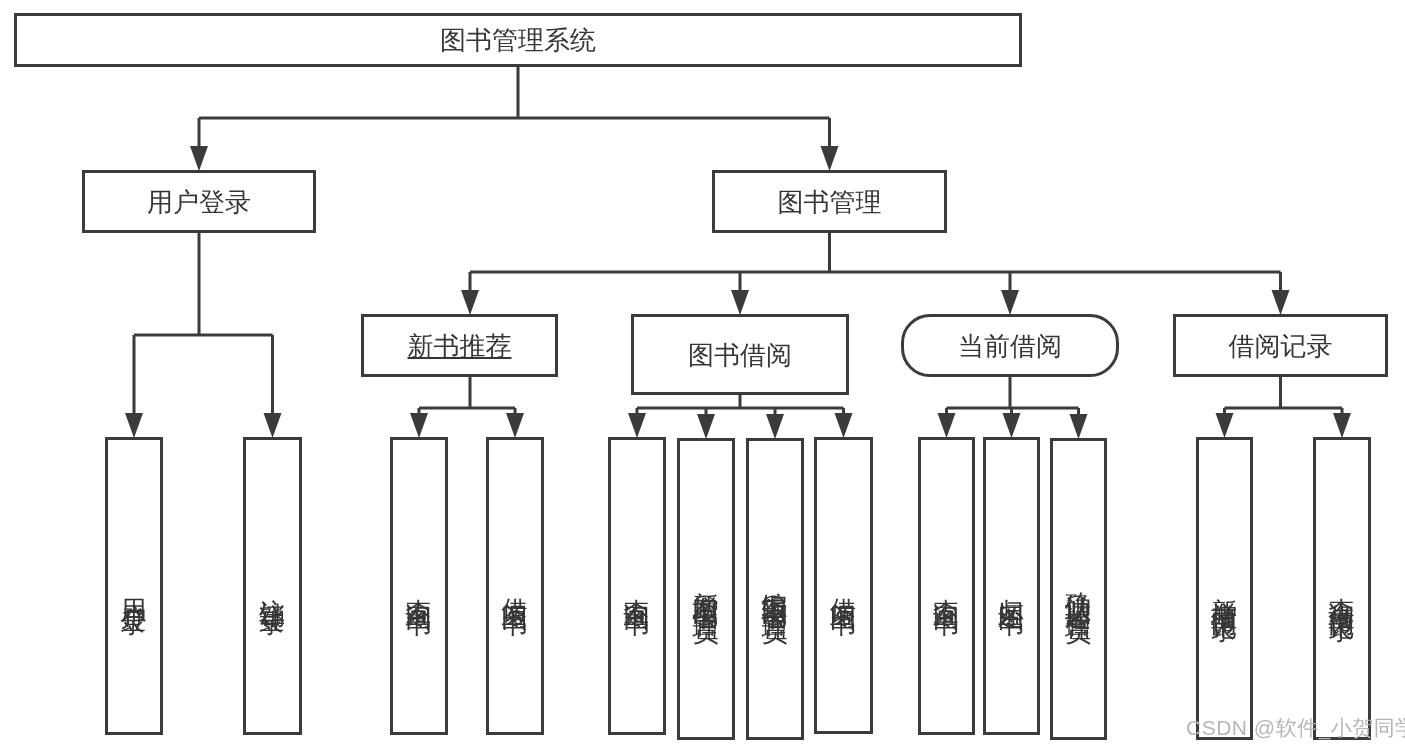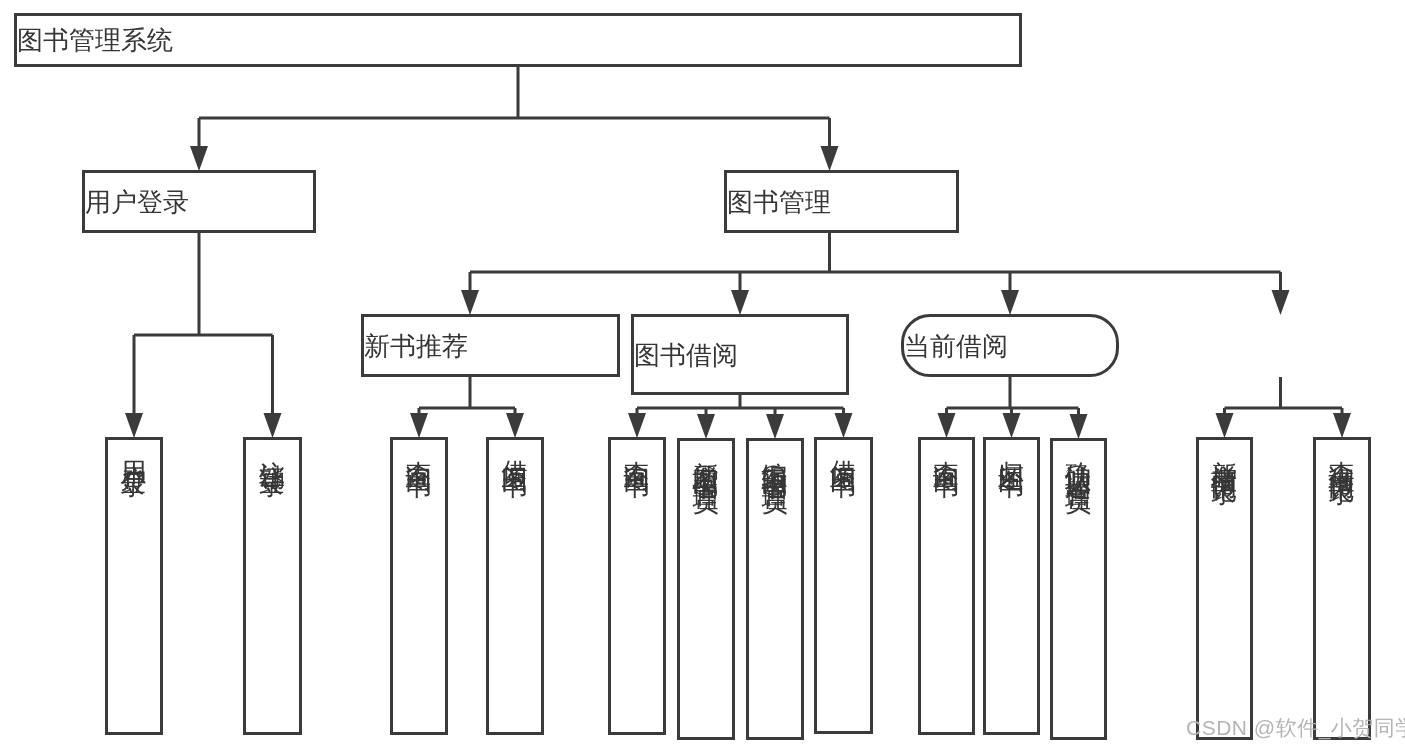--- a/index.html
+++ b/index.html
@@ -9,21 +9,21 @@
     background:var(--bg,#ffffff);
     font-family:"Liberation Sans","DejaVu Sans",sans-serif;
     overflow:hidden;
   }
   svg.connectors{position:absolute;left:0;top:0;}
   .node{
     position:absolute;
     background:var(--bg,#ffffff);
     border:3px solid var(--line,#3b3b3b);
     box-sizing:border-box;
-    display:flex;align-items:center;justify-content:flex-start;
+    display:flex;align-items:center;justify-content:center;
     color:var(--text,#363636);
     font-size:26px;line-height:1;
     white-space:nowrap;
   }
   .node.v{
     writing-mode:vertical-rl;
     text-orientation:mixed;
     letter-spacing:4px;
   }
   .watermark{
@@ -61,31 +61,34 @@
       <polygon points="1215.5,413 1233.5,413 1224.5,438" fill="#3b3b3b"></polygon>
       <polygon points="1333,413 1351,413 1342,438" fill="#3b3b3b"></polygon>
     </svg>
   <div class="watermark" style="left: 1186px; top: 714px;">CSDN @软件_小贺同学</div>
 <div class="node" style="left: 14px; top: 13px; width: 1008px; height: 54px;">
       <span>图书管理系统</span>
     </div>
     <div class="node" style="left: 82px; top: 170px; width: 234px; height: 63px;">
       <span>用户登录</span>
     </div>
-    <div class="node" style="left: 712px; top: 170px; width: 235px; height: 63px; margin-left: 12px;">
+    <div class="node" style="left: 712px; top: 170px; width: 235px; height: 63px;">
       <span>图书管理</span>
     </div>
-    <div class="node" style="left: 361px; top: 314px; width: 259px; height: 63px;">
+    <div class="node" style="left: 361px; top: 314px; width: 197px; height: 63px; text-decoration: underline;">
       <span>新书推荐</span>
     </div>
     <div class="node" style="left: 631px; top: 314px; width: 218px; height: 81px;">
       <span>图书借阅</span>
     </div>
     <div class="node" style="left: 901px; top: 314px; width: 218px; height: 63px; border-radius: 29px;">
       <span>当前借阅</span>
+    </div>
+    <div class="node" style="left: 1173px; top: 314px; width: 215px; height: 63px;">
+      <span>借阅记录</span>
     </div>
     <div class="node v" style="left: 105px; top: 437px; width: 58px; height: 298px;">
       <span>用户登录</span>
     </div>
     <div class="node v" style="left: 243px; top: 437px; width: 59px; height: 298px;">
       <span>注销登录</span>
     </div>
     <div class="node v" style="left: 390px; top: 437px; width: 58px; height: 298px;">
       <span>查询图书</span>
     </div>

